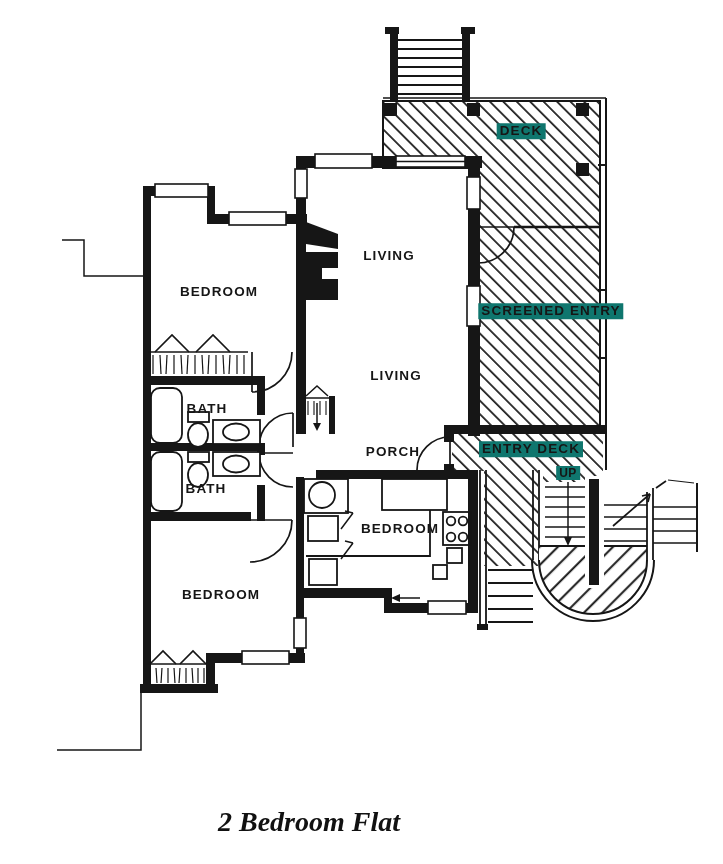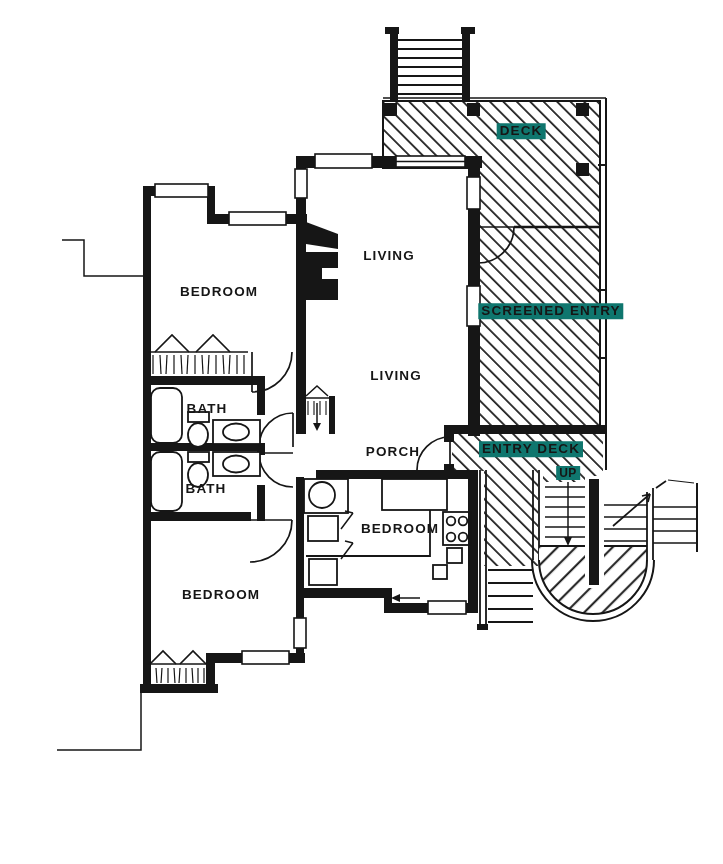--- a/index.html
+++ b/index.html
@@ -290,13 +290,14 @@
   <div class="lbl bg small" style="left:568px;top:473px">UP</div>
   <div class="lbl" style="left:389px;top:256px">LIVING</div>
   <div class="lbl" style="left:396px;top:376px">LIVING</div>
   <div class="lbl" style="left:393px;top:452px">PORCH</div>
   <div class="lbl" style="left:400px;top:529px">BEDROOM</div>
   <div class="lbl" style="left:219px;top:292px">BEDROOM</div>
   <div class="lbl" style="left:221px;top:595px">BEDROOM</div>
   <div class="lbl" style="left:207px;top:409px">BATH</div>
   <div class="lbl" style="left:206px;top:489px">BATH</div>
 
+  <div class="plan-title" style="left:309px;top:822px">2 Bedroom Flat</div>
 </div>
 
 </body></html>

